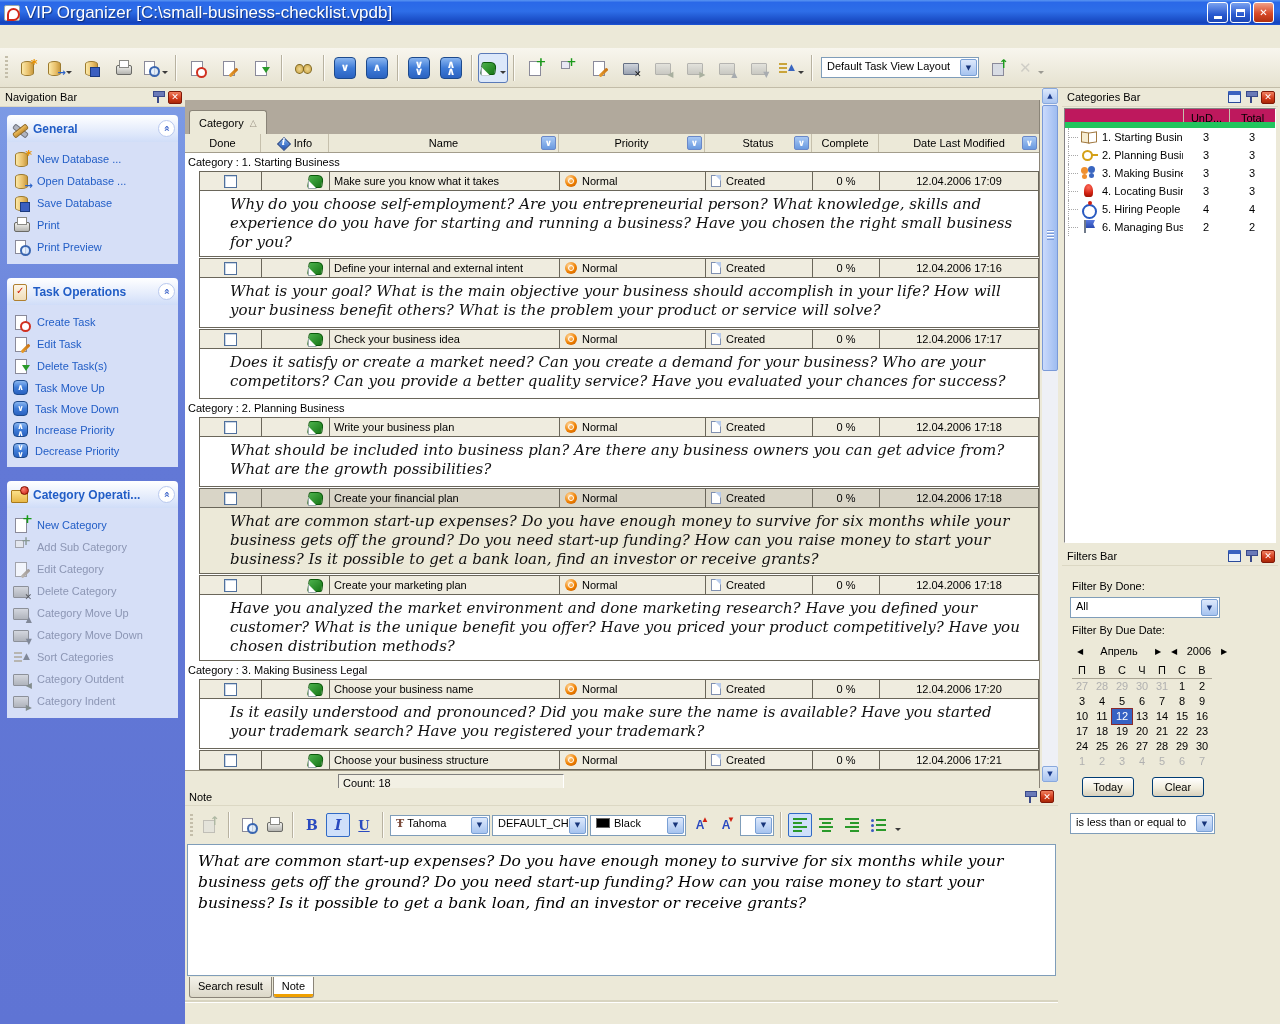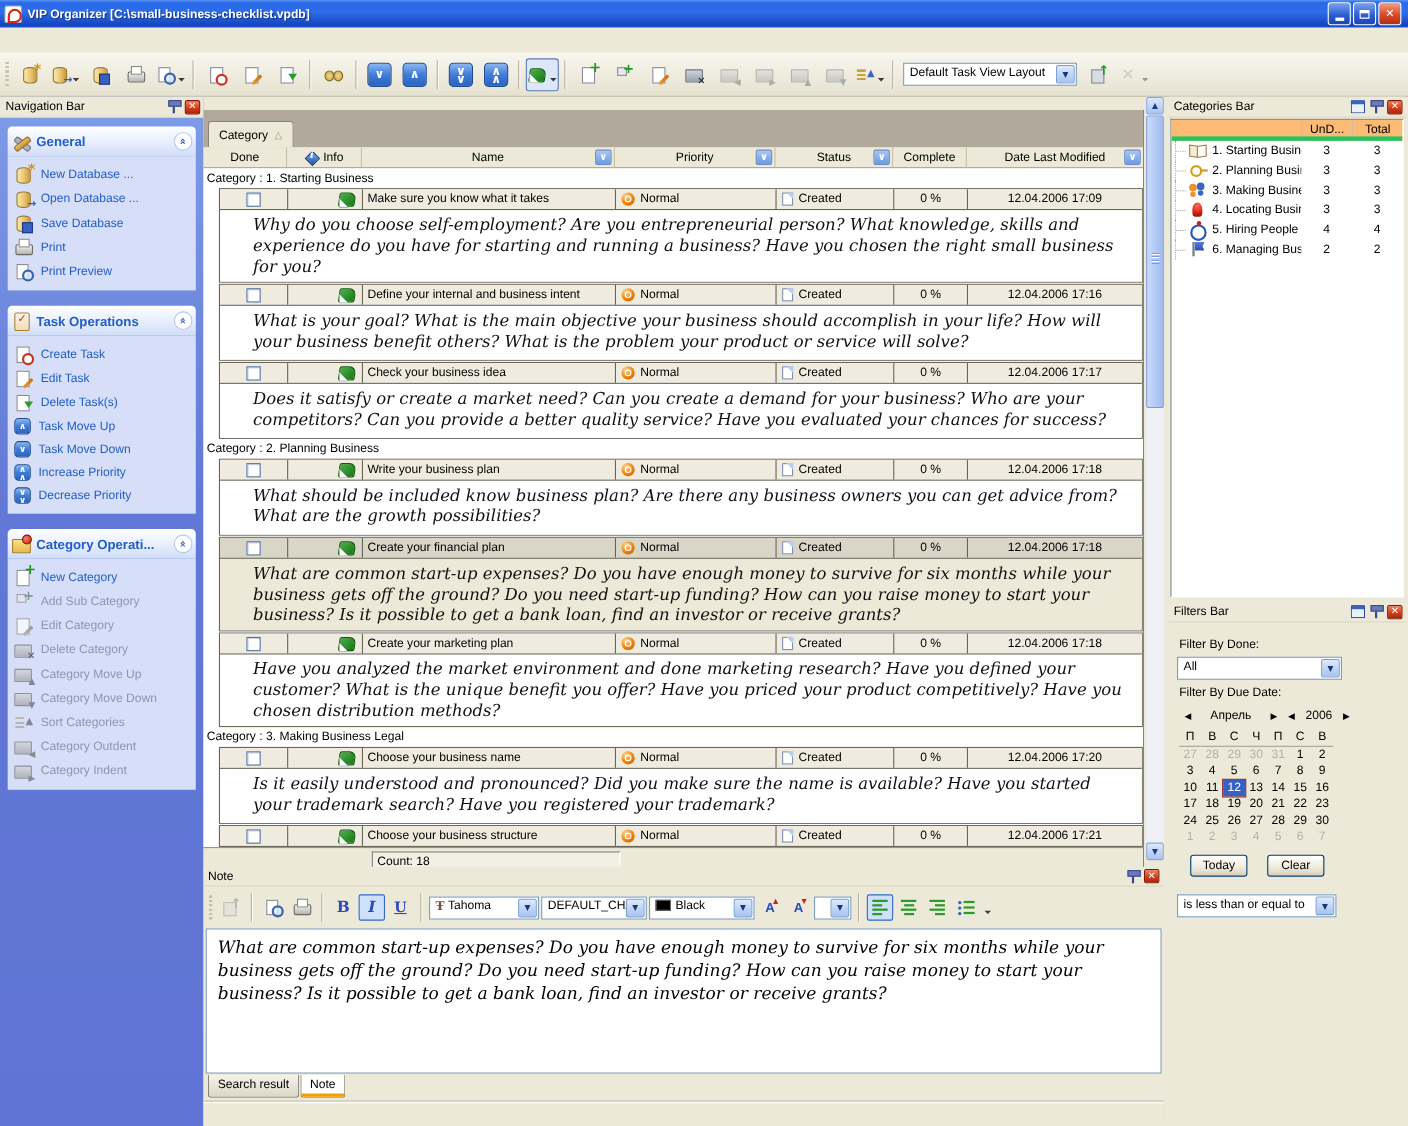--- a/index.html
+++ b/index.html
@@ -6,21 +6,21 @@
   .app{position:relative;width:1280px;height:1024px;overflow:hidden;background:#ece9d8;
        font-family:"Liberation Sans",sans-serif;font-size:11px;color:#000;-webkit-font-smoothing:none}
   .app *{box-sizing:border-box}
 
   
   .titlebar{position:absolute;left:0;top:0;width:1280px;height:25px;display:flex;align-items:center;
     background:linear-gradient(180deg,#5a96f2 0%,#2a68e8 10%,#2e6ee8 45%,#1443bc 92%,#1e56d8 100%);
     padding:0 4px;gap:5px}
   .app-icon{width:16px;height:16px;background:#fff;border:1px solid #9aa;border-radius:2px;position:relative;flex:none}
   .app-icon::after{content:"";position:absolute;left:2px;top:2px;width:9px;height:9px;border:2px solid #d42818;border-radius:50% 50% 50% 0}
-  .title{color:#fff;font-weight:bold;font-size:11px;text-shadow:1px 1px 1px #12327e;flex:1;white-space:nowrap;overflow:hidden}
+  .title{color:#fff;font-weight:normal;font-size:17px;text-shadow:1px 1px 1px #12327e;flex:1;white-space:nowrap;overflow:hidden}
   .win-btns{display:flex;gap:2px;padding-right:2px}
   .wb{width:21px;height:21px;border:1px solid #fff;border-radius:3px;display:flex;align-items:center;justify-content:center;
       background:linear-gradient(180deg,#7aa2f0,#2a5ad0 60%,#1c46b4);color:#fff;font:bold 10px "DejaVu Sans",sans-serif}
   .wb.close{background:linear-gradient(180deg,#f0a088,#d84a28 55%,#b03010)}
   .wb.min i{width:8px;height:3px;background:#fff;margin-top:9px}
   .wb.max i{width:9px;height:8px;border:1px solid #fff;border-top-width:3px}
 
   
   .menubar{position:absolute;left:0;top:25px;width:1280px;height:23px;display:flex;align-items:center;gap:2px;
     background:linear-gradient(180deg,#fbfaf4,#ece9d8);border-bottom:1px solid #e0dcc8;padding:0 2px}
@@ -218,21 +218,21 @@
   .btab{height:21px;padding:3px 8px 0;font-size:11px;border:1px solid #8a8478;border-top:none;border-radius:0 0 3px 3px;
     background:linear-gradient(180deg,#f4f2ea,#dcd8c8)}
   .btab.active{background:#fff;position:relative;padding-bottom:3px}
   .btab.active::after{content:"";position:absolute;left:0;right:0;bottom:0;height:3px;background:#f0a000;border-radius:0 0 2px 2px}
   .bottomstrip{position:absolute;left:0;top:914px;width:873px;height:22px;background:#ece9d8;border-top:1px solid #fff;box-shadow:0 -2px 0 #d8d4c0}
 
   
   .rightcol{position:absolute;left:1062px;top:88px;width:216px;bottom:0}
   .catspanel{position:absolute;left:0;top:0;width:216px;height:457px;display:flex;flex-direction:column;background:#ece9d8}
   .cat-content{flex:1;margin:1px 2px 2px 2px;background:#fff;border:1px solid;border-color:#848284 #fff #fff #848284;overflow:hidden}
-  .cat-colhd{height:19px;background:#fdba74;border-bottom:4px solid #22c55e;display:flex;align-items:flex-end;font-size:11px}
+  .cat-colhd{height:19px;background:#be185d;border-bottom:6px solid #22c55e;display:flex;align-items:flex-end;font-size:11px}
   .cat-colhd .sp{flex:1}
   .cat-colhd .c{width:46px;text-align:center;border-left:1px solid #c6c0ac;height:100%;padding-top:3px}
   .cat-item{height:18px;display:flex;align-items:center;font-size:11px;padding-left:3px}
   .tree-line{width:13px;height:100%;border-left:1px dotted #a8a8a8;position:relative;flex:none}
   .tree-line::after{content:"";position:absolute;left:0;top:50%;width:9px;border-top:1px dotted #a8a8a8}
   .cat-label{flex:1;white-space:nowrap;overflow:hidden;padding-left:4px}
   .cat-num{width:46px;text-align:center;flex:none}
   .filterspanel{position:absolute;left:0;top:459px;width:216px;height:296px;background:#ece9d8}
   .filters-body{padding:8px 8px 0 8px}
   .f-label{font-weight:normal;font-size:11px;margin:6px 0 5px 2px}
@@ -555,21 +555,21 @@
                 <div class="note-row">Why do you choose self-employment? Are you entrepreneurial person? What knowledge, skills and experience do you have for starting and running a business? Have you chosen the right small business for you?</div>
               </div>
               <div class="task-block">
                 <div class="task-row">
                   <div class="td td-done">
                     <span class="checkbox"></span>
                   </div>
                   <div class="td td-info">
                     <span class="ni i-notebook"></span>
                   </div>
-                  <div class="td td-name">Define your internal and business intent</div>
+                  <div class="td td-name">Define your internal and external intent</div>
                   <div class="td td-prio">
                     <span class="prio-ball"></span>
                     <span>Normal</span>
                   </div>
                   <div class="td td-status">
                     <span class="page-ico"></span>
                     <span>Created</span>
                   </div>
                   <div class="td td-comp">0 %</div>
                   <div class="td td-date">12.04.2006 17:16</div>
@@ -612,21 +612,21 @@
                     <span class="prio-ball"></span>
                     <span>Normal</span>
                   </div>
                   <div class="td td-status">
                     <span class="page-ico"></span>
                     <span>Created</span>
                   </div>
                   <div class="td td-comp">0 %</div>
                   <div class="td td-date">12.04.2006 17:18</div>
                 </div>
-                <div class="note-row">What should be included know business plan? Are there any business owners you can get advice from? What are the growth possibilities?</div>
+                <div class="note-row">What should be included into business plan? Are there any business owners you can get advice from? What are the growth possibilities?</div>
               </div>
               <div class="task-block sel">
                 <div class="task-row">
                   <div class="td td-done">
                     <span class="checkbox"></span>
                   </div>
                   <div class="td td-info">
                     <span class="ni i-notebook"></span>
                   </div>
                   <div class="td td-name">Create your financial plan</div>

